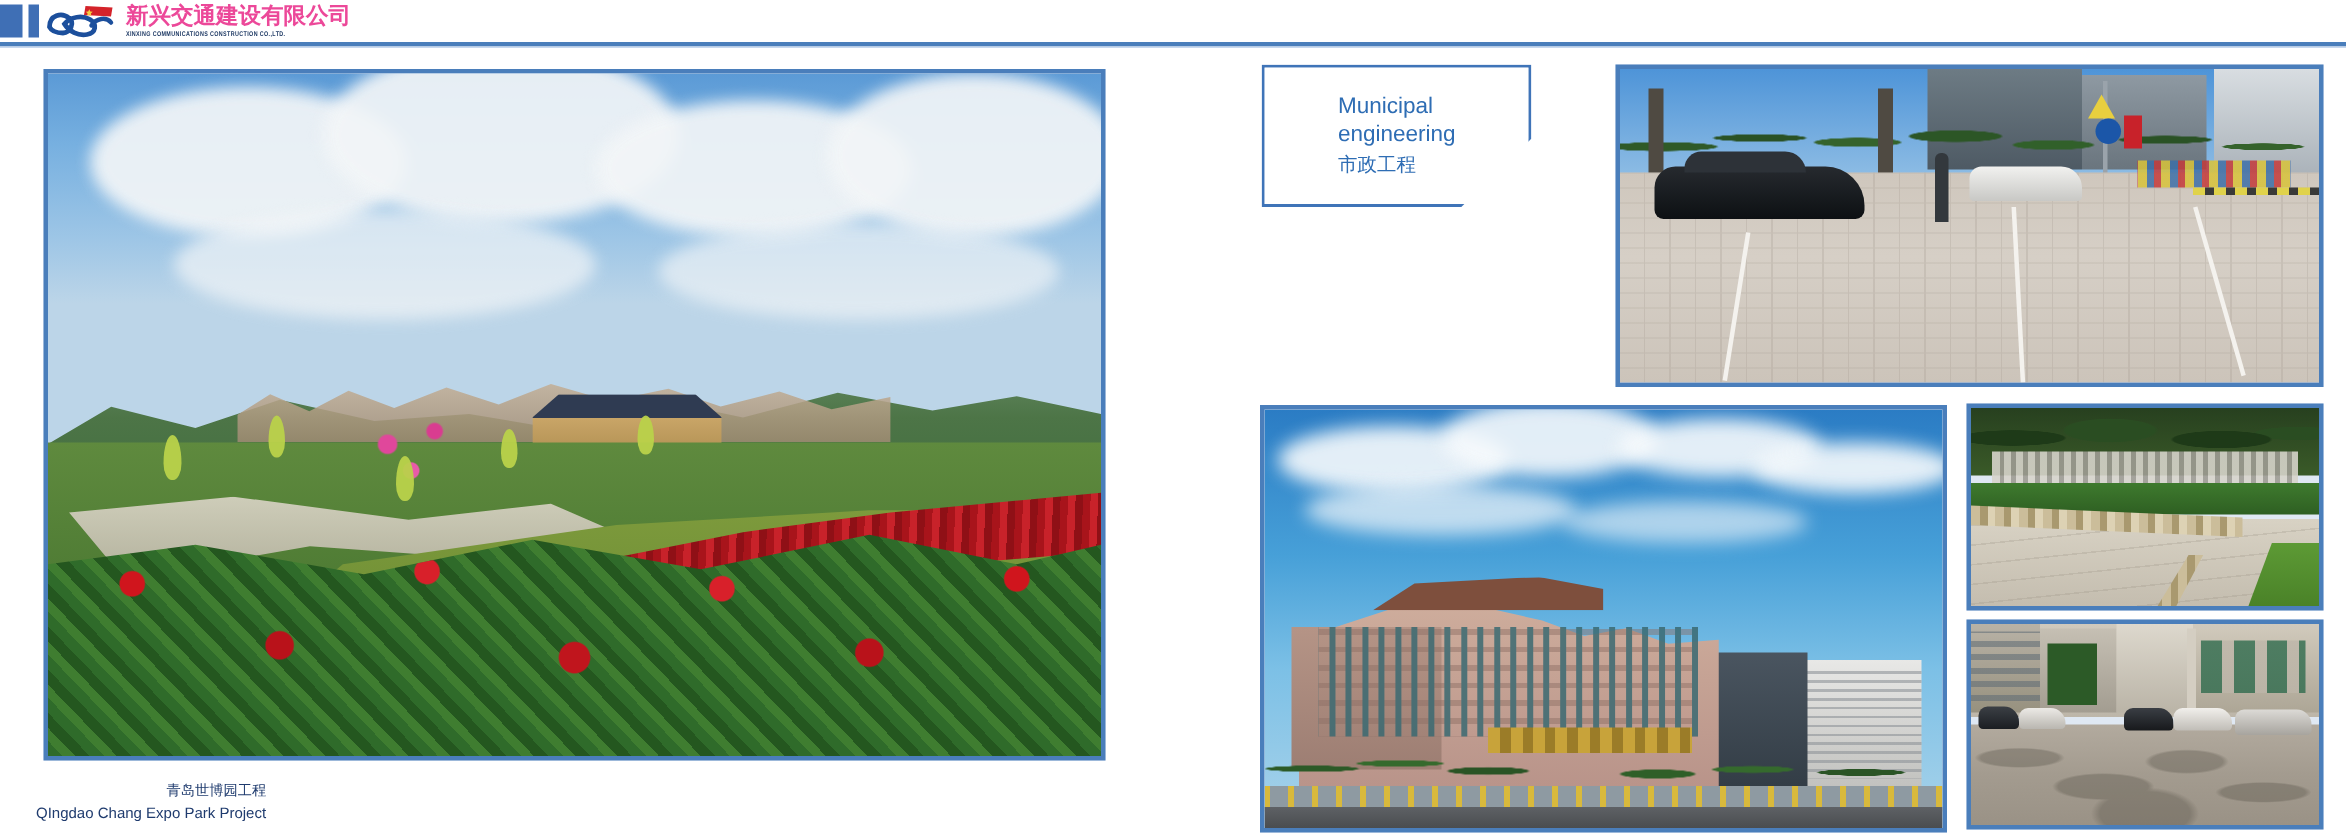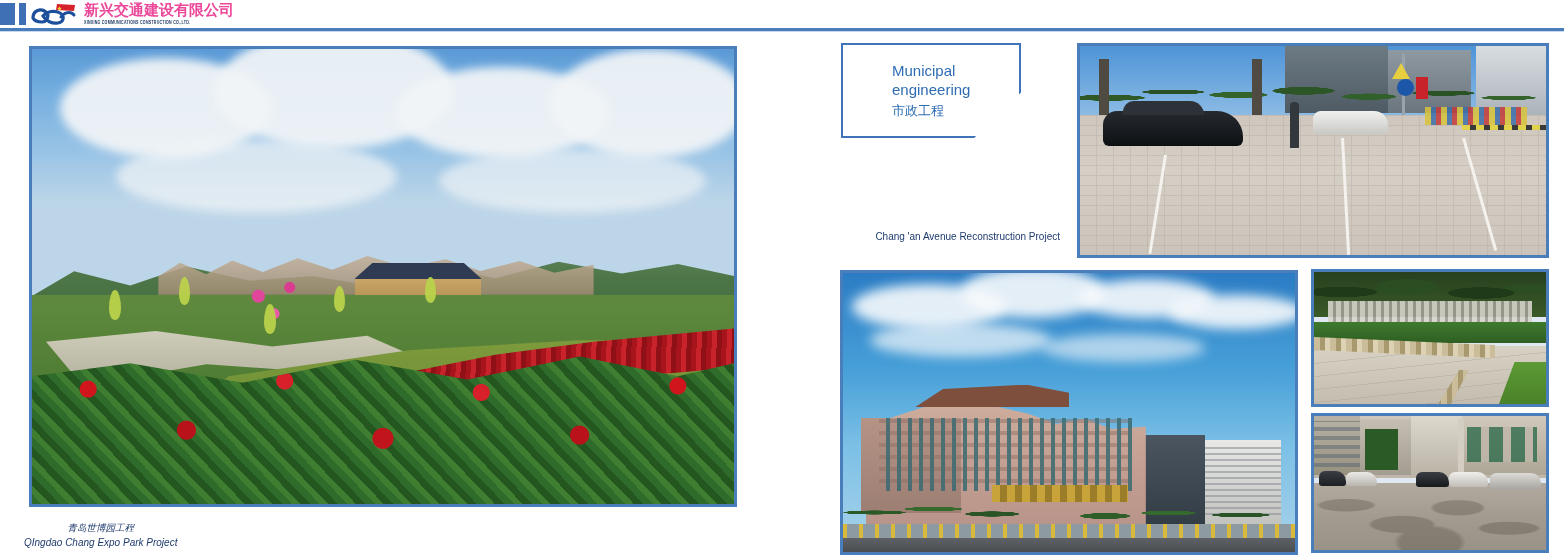--- a/index.html
+++ b/index.html
@@ -208,21 +208,21 @@
     background:radial-gradient(ellipse at 14% 30%,#4a463c 0 26px,transparent 30px),
                radial-gradient(ellipse at 38% 60%,#4a463c 0 30px,transparent 34px),
                radial-gradient(ellipse at 62% 34%,#4a463c 0 24px,transparent 28px),
                radial-gradient(ellipse at 84% 66%,#4a463c 0 28px,transparent 32px),
                radial-gradient(ellipse at 50% 88%,#4a463c 0 30px,transparent 36px);}
 
   
   .cap{position:absolute;color:#1f3b6e;}
   .cap-cn{font-family:"DejaVu Sans",sans-serif;font-size:9.5px;line-height:14px;white-space:nowrap;}
   .cap-en{font-size:10px;line-height:15px;white-space:nowrap;}
-  #cap-expo{left:24px;top:521px;text-align:center;font-style:italic;}
+  #cap-expo{left:24px;top:521px;text-align:right;}
   #cap-changan{left:760px;top:229px;width:300px;text-align:right;}
 </style>
 </head>
 <body>
 
 <div class="header">
   <div class="hdr-bar-a"></div>
   <div class="hdr-bar-b"></div>
 
   <div class="logo-mark">
@@ -303,21 +303,20 @@
     <div class="ca-curb"></div>
     <div class="ca-line" style="left:18%;top:52%;width:3px;height:48%;transform:rotate(9deg);transform-origin:top;"></div>
     <div class="ca-line" style="left:56%;top:44%;width:3px;height:56%;transform:rotate(-3deg);transform-origin:top;"></div>
     <div class="ca-line" style="left:82%;top:44%;width:3px;height:56%;transform:rotate(-16deg);transform-origin:top;"></div>
     <div class="ca-carblack"></div>
     <div class="ca-carwhite"></div>
     <div class="ca-person"></div>
   </div>
 </div>
 <div class="cap" id="cap-changan">
-  <div class="cap-en">Chang 'an Avenue Reconstruction Project</div>
 </div>
 
 <div class="frame" id="photo-building">
   <div class="ph">
     <div class="bd-sky"></div>
     <div class="bd-cloud" style="left:2%;top:4%;width:34%;height:16%;"></div>
     <div class="bd-cloud" style="left:26%;top:-2%;width:32%;height:18%;"></div>
     <div class="bd-cloud" style="left:52%;top:2%;width:30%;height:14%;"></div>
     <div class="bd-cloud" style="left:72%;top:8%;width:30%;height:12%;"></div>
     <div class="bd-cloud" style="left:6%;top:18%;width:40%;height:12%;opacity:.7;"></div>

